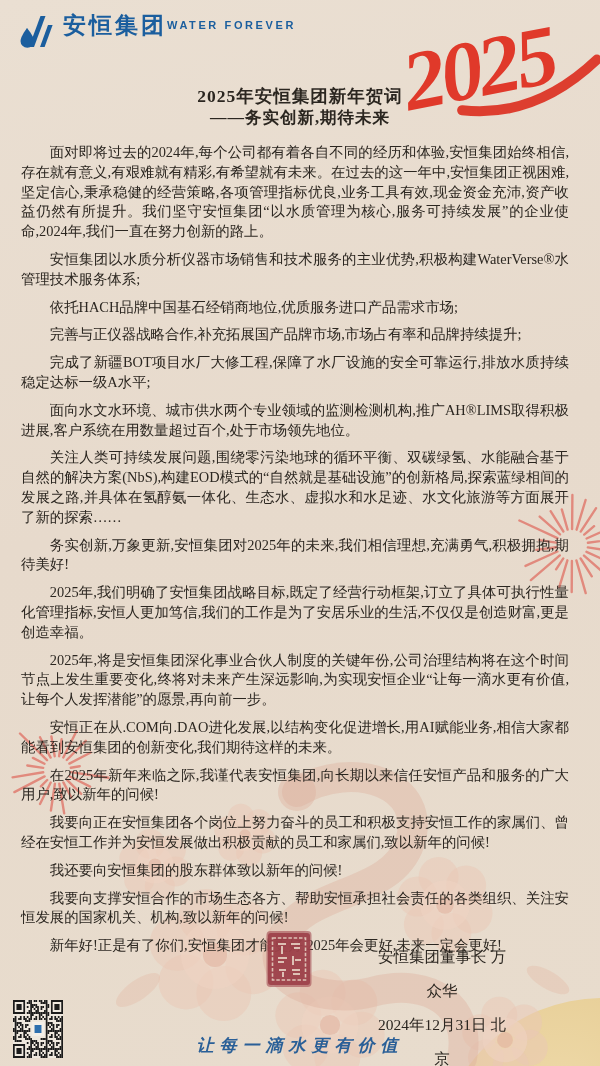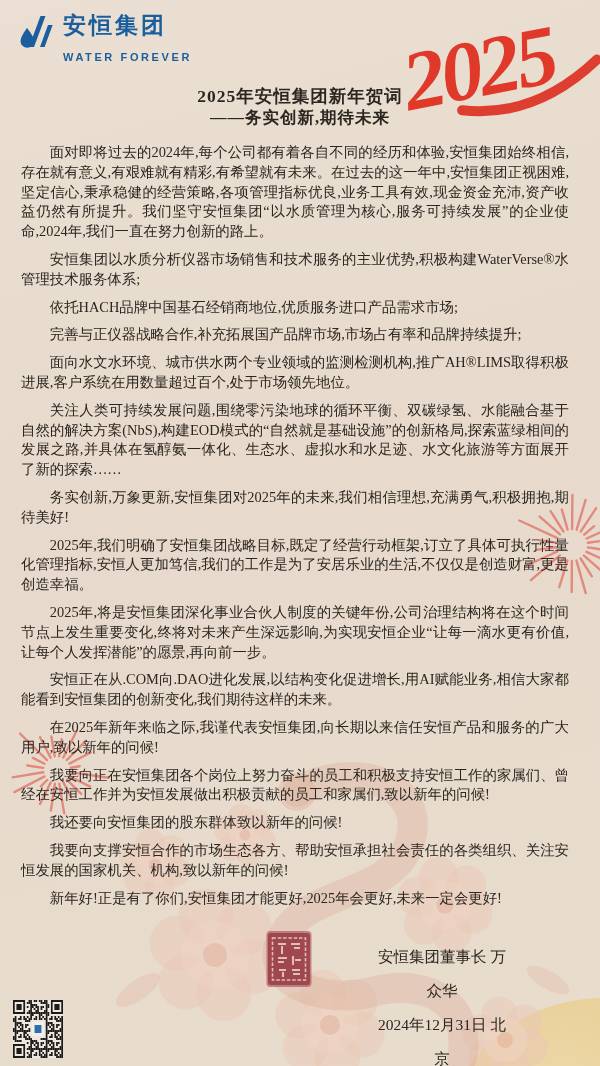--- a/index.html
+++ b/index.html
@@ -3,23 +3,23 @@
 <meta charset="utf-8">
 <style>
   html,body{margin:0;padding:0;background:#cfc4b6;}
   .page{
     position:relative;width:600px;height:1066px;overflow:hidden;
     background:linear-gradient(165deg,#eadfd2 0%,#e7dacc 45%,#e8dccd 100%);
     font-family:"Liberation Serif","DejaVu Serif",serif;color:#2b2620;
   }
   
   .logo{position:absolute;left:18px;top:13px;display:flex;align-items:flex-start;gap:9px;z-index:5;}
-  .logo-text{display:flex;flex-direction:column;}
+  .logo-text{display:flex;flex-direction:row;}
   .logo-cn{font-family:"Liberation Sans","DejaVu Sans",sans-serif;font-weight:bold;font-size:23px;line-height:24px;color:#1b5e9e;letter-spacing:3px;}
-  .logo-en{font-family:"Liberation Sans","DejaVu Sans",sans-serif;font-weight:bold;font-size:11px;color:#1b5e9e;letter-spacing:2.6px;margin-top:14px;}
+  .logo-en{font-family:"Liberation Sans","DejaVu Sans",sans-serif;font-weight:bold;font-size:11px;color:#1b5e9e;letter-spacing:2.6px;margin-top:6px;}
   .year-art{position:absolute;left:396px;top:-2px;z-index:4;}
   .title{position:absolute;left:0;top:84px;width:100%;text-align:center;font-size:17.5px;font-weight:bold;letter-spacing:1px;z-index:5;}
   .subtitle{position:absolute;left:0;top:107px;width:100%;text-align:center;font-size:16.5px;font-weight:bold;letter-spacing:1px;z-index:5;}
   
   .content{position:absolute;left:21px;top:143px;width:558px;z-index:3;
     font-size:14.4px;line-height:19.8px;text-align:justify;}
   .content p{margin:0 10px 8px 0;text-indent:2em;}
   
   .seal{position:absolute;left:266px;top:930px;z-index:4;}
   .sig-block{position:absolute;left:372px;top:940px;width:140px;text-align:center;font-size:15.5px;line-height:34px;z-index:4;}
@@ -172,20 +172,21 @@
   </svg>
 
   <div class="title">2025年安恒集团新年贺词</div>
   <div class="subtitle">——务实创新,期待未来</div>
 
   <div class="content">
     <p>面对即将过去的2024年,每个公司都有着各自不同的经历和体验,安恒集团始终相信,存在就有意义,有艰难就有精彩,有希望就有未来。在过去的这一年中,安恒集团正视困难,坚定信心,秉承稳健的经营策略,各项管理指标优良,业务工具有效,现金资金充沛,资产收益仍然有所提升。我们坚守安恒集团“以水质管理为核心,服务可持续发展”的企业使命,2024年,我们一直在努力创新的路上。</p>
     <p>安恒集团以水质分析仪器市场销售和技术服务的主业优势,积极构建WaterVerse®水管理技术服务体系;</p>
     <p>依托HACH品牌中国基石经销商地位,优质服务进口产品需求市场;</p>
     <p>完善与正仪器战略合作,补充拓展国产品牌市场,市场占有率和品牌持续提升;</p>
+    <p>完成了新疆BOT项目水厂大修工程,保障了水厂设施的安全可靠运行,排放水质持续稳定达标一级A水平;</p>
     <p>面向水文水环境、城市供水两个专业领域的监测检测机构,推广AH®LIMS取得积极进展,客户系统在用数量超过百个,处于市场领先地位。</p>
     <p>关注人类可持续发展问题,围绕零污染地球的循环平衡、双碳绿氢、水能融合基于自然的解决方案(NbS),构建EOD模式的“自然就是基础设施”的创新格局,探索蓝绿相间的发展之路,并具体在氢醇氨一体化、生态水、虚拟水和水足迹、水文化旅游等方面展开了新的探索……</p>
     <p>务实创新,万象更新,安恒集团对2025年的未来,我们相信理想,充满勇气,积极拥抱,期待美好!</p>
     <p>2025年,我们明确了安恒集团战略目标,既定了经营行动框架,订立了具体可执行性量化管理指标,安恒人更加笃信,我们的工作是为了安居乐业的生活,不仅仅是创造财富,更是创造幸福。</p>
     <p>2025年,将是安恒集团深化事业合伙人制度的关键年份,公司治理结构将在这个时间节点上发生重要变化,终将对未来产生深远影响,为实现安恒企业“让每一滴水更有价值,让每个人发挥潜能”的愿景,再向前一步。</p>
     <p>安恒正在从.COM向.DAO进化发展,以结构变化促进增长,用AI赋能业务,相信大家都能看到安恒集团的创新变化,我们期待这样的未来。</p>
     <p>在2025年新年来临之际,我谨代表安恒集团,向长期以来信任安恒产品和服务的广大用户,致以新年的问候!</p>
     <p>我要向正在安恒集团各个岗位上努力奋斗的员工和积极支持安恒工作的家属们、曾经在安恒工作并为安恒发展做出积极贡献的员工和家属们,致以新年的问候!</p>
     <p>我还要向安恒集团的股东群体致以新年的问候!</p>
     <p>我要向支撑安恒合作的市场生态各方、帮助安恒承担社会责任的各类组织、关注安恒发展的国家机关、机构,致以新年的问候!</p>
@@ -548,14 +549,15 @@
         <rect x="28" y="24" width="1" height="1"></rect>
         <rect x="28" y="25" width="1" height="1"></rect>
         <rect x="28" y="26" width="1" height="1"></rect>
         <rect x="28" y="27" width="1" height="1"></rect>
         <rect x="28" y="28" width="1" height="1"></rect>
       </g>
     <rect x="11" y="11" width="7" height="7" fill="#f4efe8"></rect>
     <rect x="12.5" y="12.5" width="4" height="4" fill="#2d6fae"></rect>
   </svg>
 
+  <div class="tagline">让每一滴水更有价值</div>
 
 </div>
 
 </body></html>

